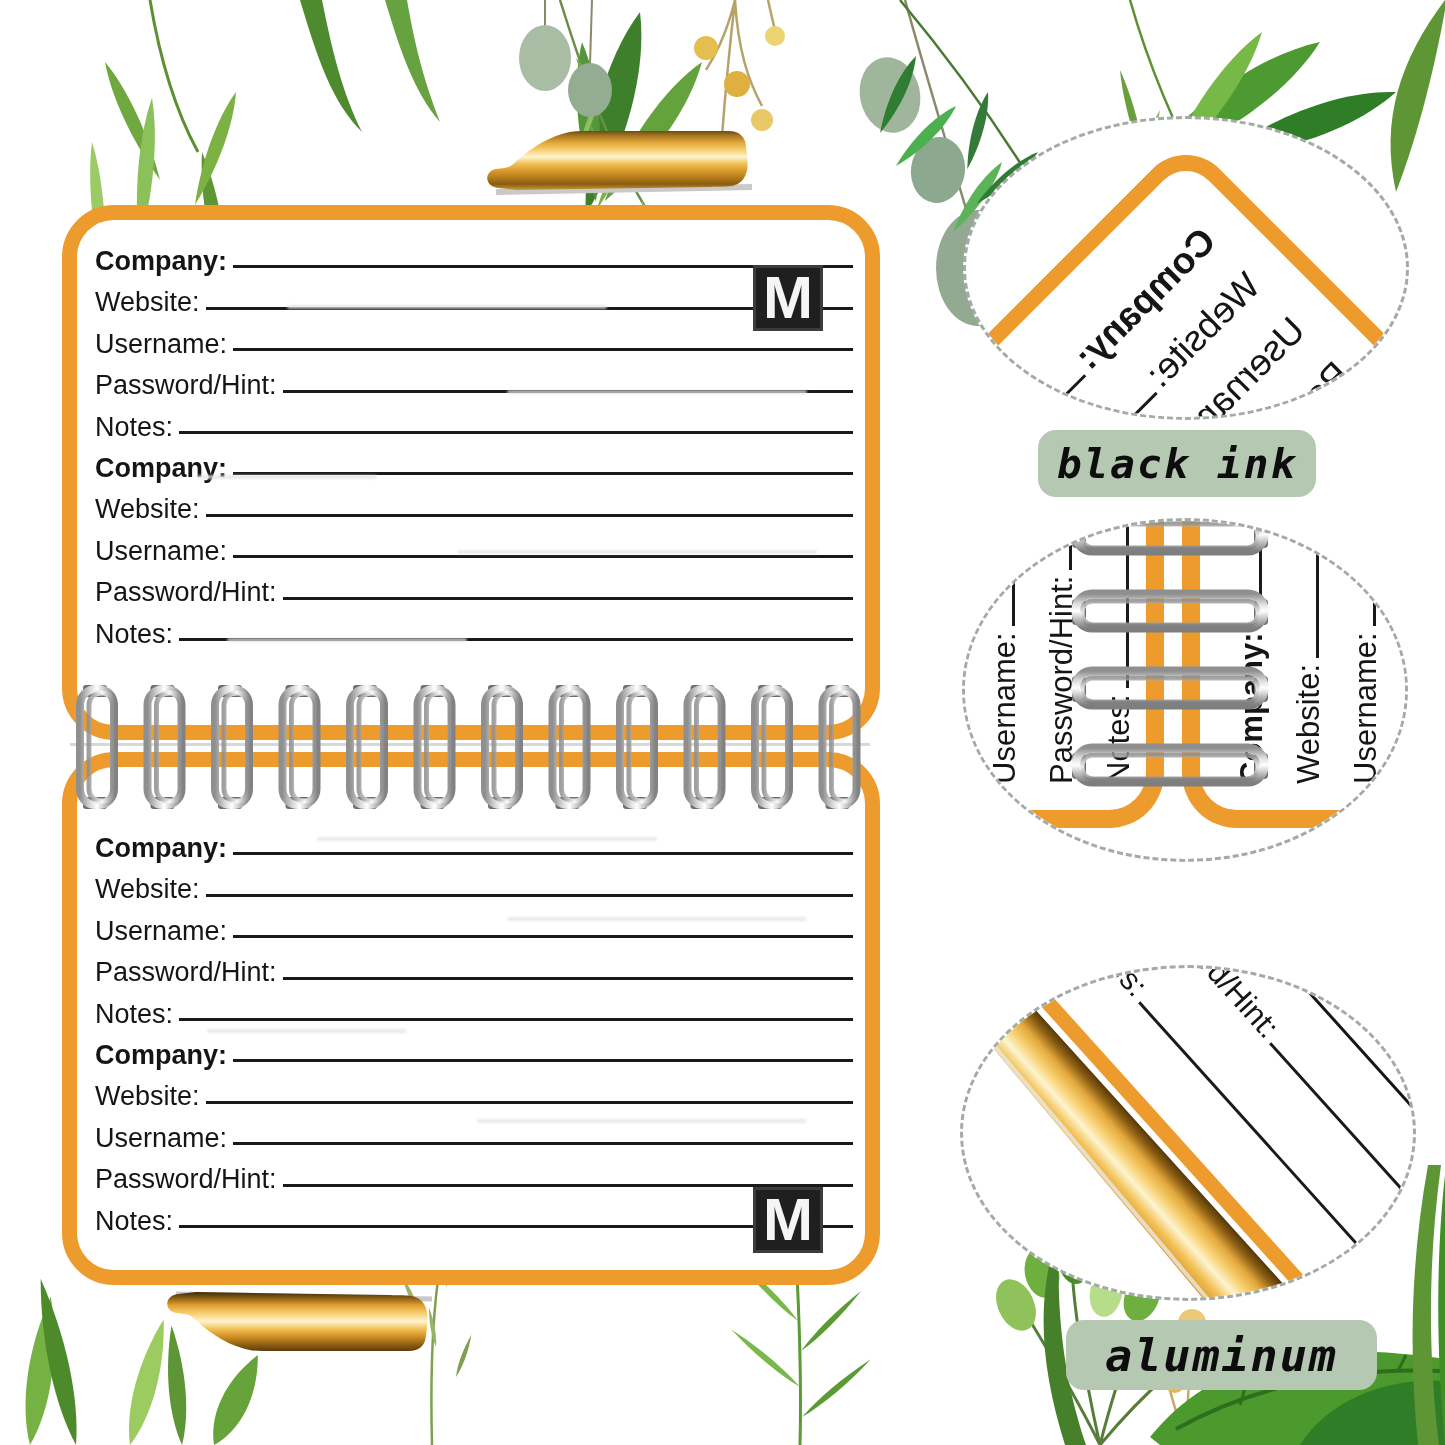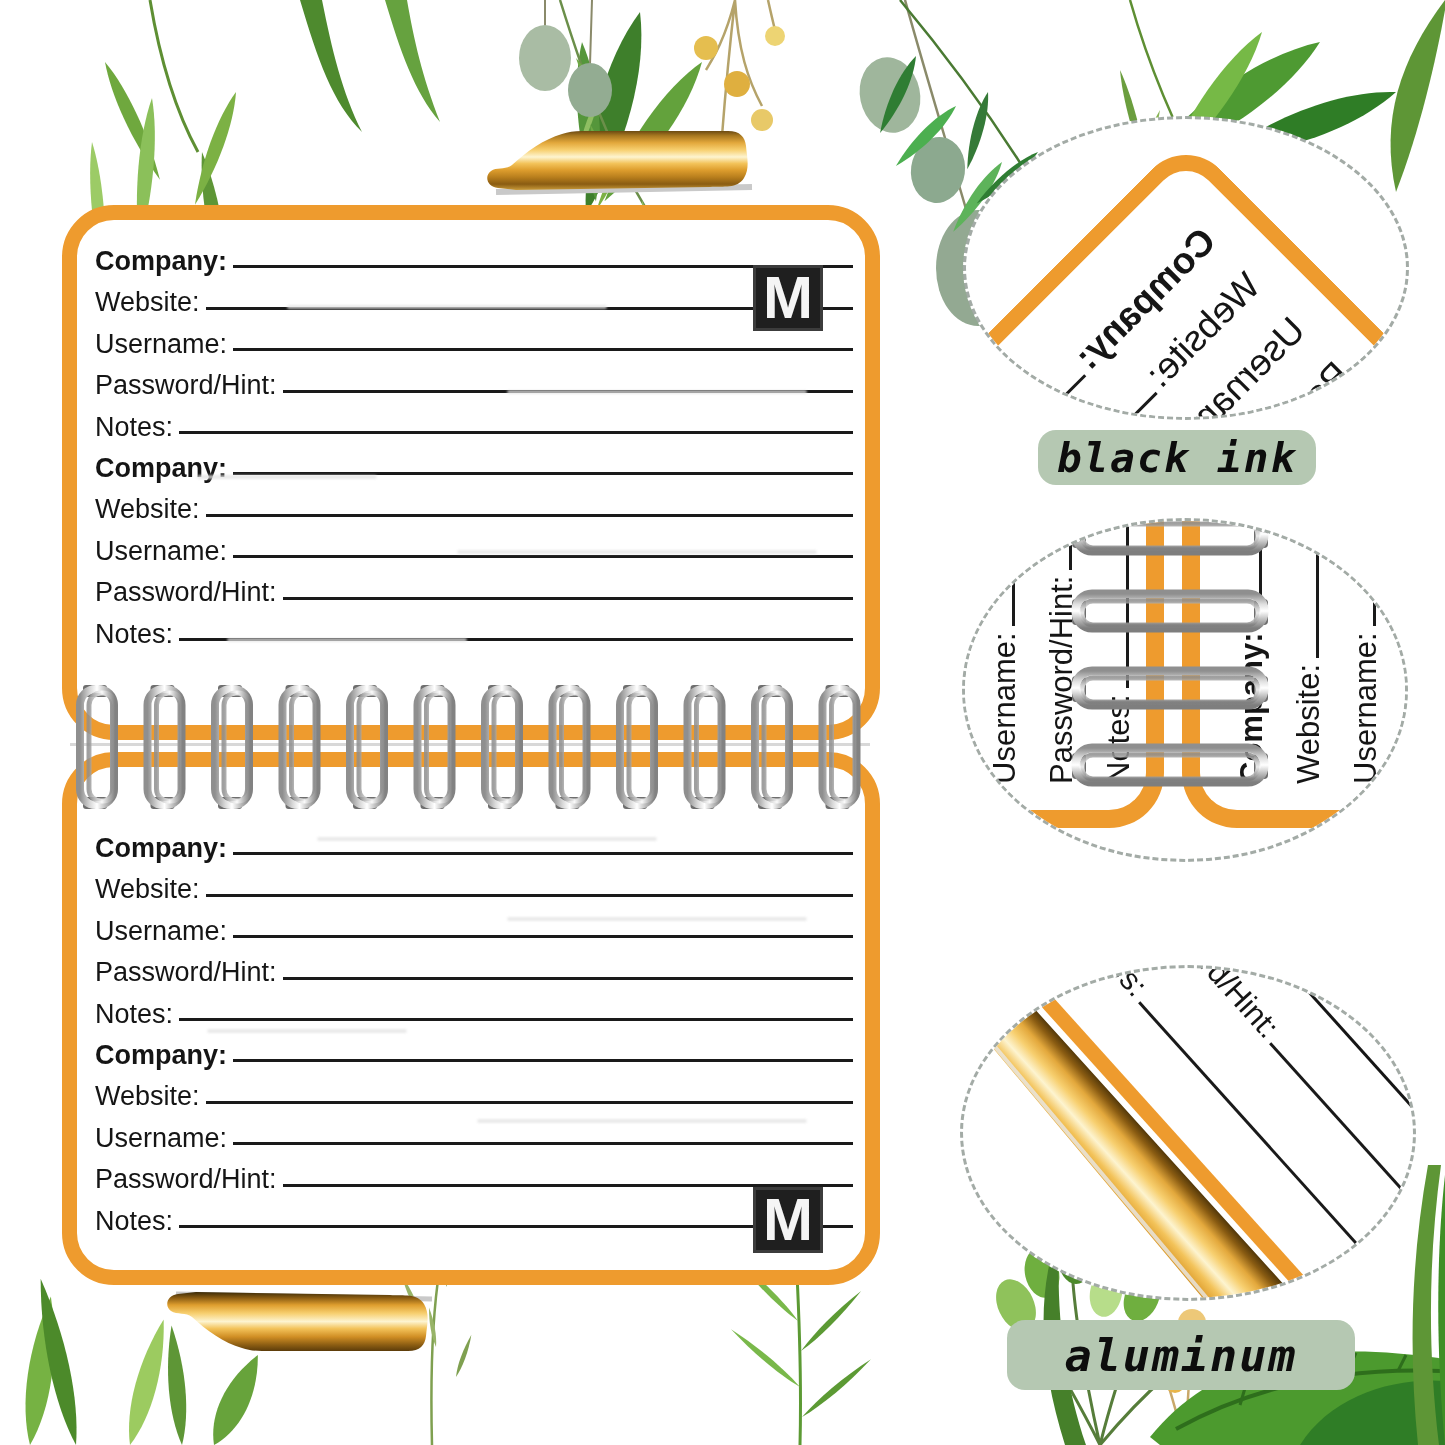--- a/index.html
+++ b/index.html
@@ -39,23 +39,23 @@
   
   .callout{position:absolute;border:3px dashed #a3aba6;border-radius:50%;background:#fff;
            overflow:hidden;z-index:5;box-sizing:border-box;}
   .callout-ink{left:963px;top:116px;width:446px;height:304px;}
   .callout-spiral{left:962px;top:518px;width:446px;height:344px;}
   .callout-alu{left:960px;top:965px;width:456px;height:336px;}
 
   .tag{position:absolute;background:#B5C8B2;border-radius:18px;color:#0d0d0d;z-index:6;
        font-family:"DejaVu Sans Mono",monospace;font-weight:bold;font-style:italic;
        display:flex;align-items:center;justify-content:center;letter-spacing:2px;}
-  .tag-ink{left:1038px;top:430px;width:278px;height:55px;font-size:41px;}
+  .tag-ink{left:1038px;top:430px;width:278px;height:67px;font-size:41px;}
   .tag-spiral{left:1002px;top:882px;width:356px;height:66px;font-size:41px;}
-  .tag-alu{left:1007px;top:1320px;width:348px;height:70px;font-size:45px;}
+  .tag-alu{left:1066px;top:1320px;width:311px;height:70px;font-size:45px;}
 
   
   .ink-scene{position:absolute;left:50%;top:50%;width:400px;height:400px;margin-left:-200px;margin-top:-200px;
              background:#fff;border-top:16px solid #EE9B2E;border-left:16px solid #EE9B2E;
              border-top-left-radius:48px;box-sizing:border-box;
              transform:translateY(150px) scaleX(-1) rotate(45deg);}
   .ink-rows{--rh:63px;--fs:37px;--lw:3px;padding:30px 6px 0 38px;}
 
   
   .junction-wrap{position:absolute;left:-62px;top:-208px;width:560px;height:470px;transform:rotate(-90deg);}

